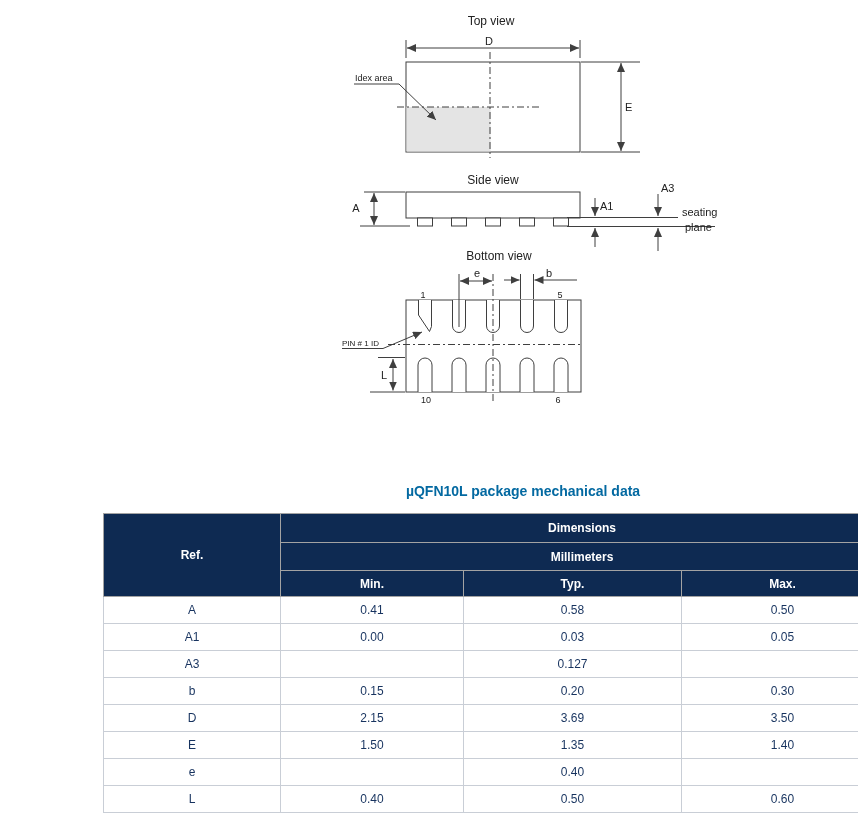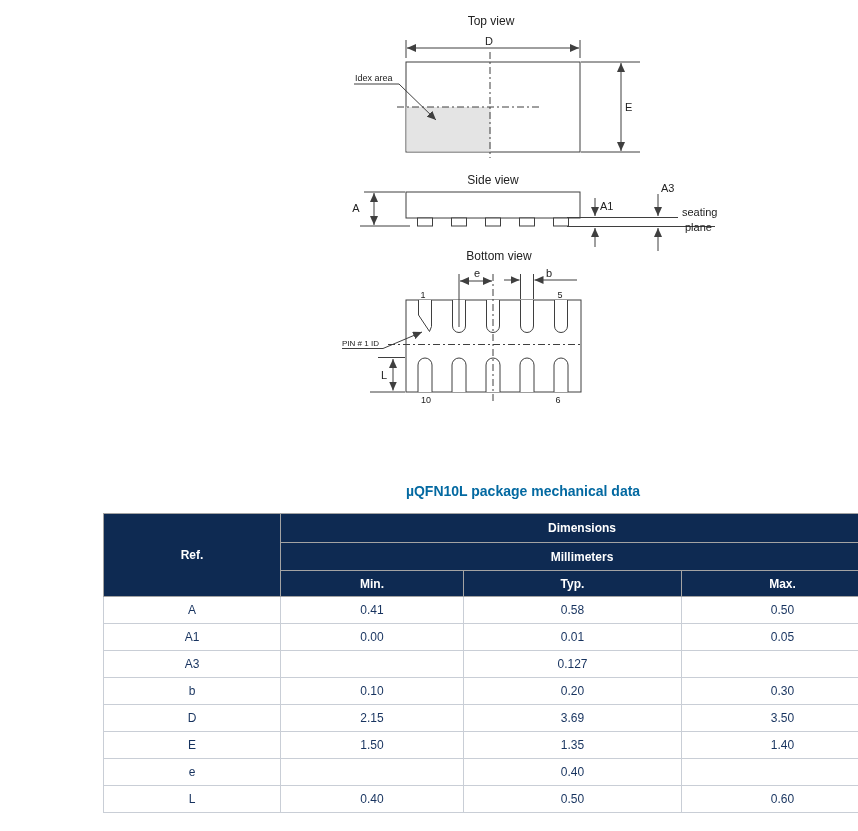--- a/index.html
+++ b/index.html
@@ -173,32 +173,32 @@
     <tbody>
       <tr>
         <td>A</td>
         <td>0.41</td>
         <td>0.58</td>
         <td>0.50</td>
       </tr>
       <tr>
         <td>A1</td>
         <td>0.00</td>
-        <td>0.01</td>
+        <td>0.03</td>
         <td>0.05</td>
       </tr>
       <tr>
         <td>A3</td>
         <td></td>
         <td>0.127</td>
         <td></td>
       </tr>
       <tr>
         <td>b</td>
-        <td>0.10</td>
+        <td>0.15</td>
         <td>0.20</td>
         <td>0.30</td>
       </tr>
       <tr>
         <td>D</td>
         <td>2.15</td>
         <td>3.69</td>
         <td>3.50</td>
       </tr>
       <tr>

